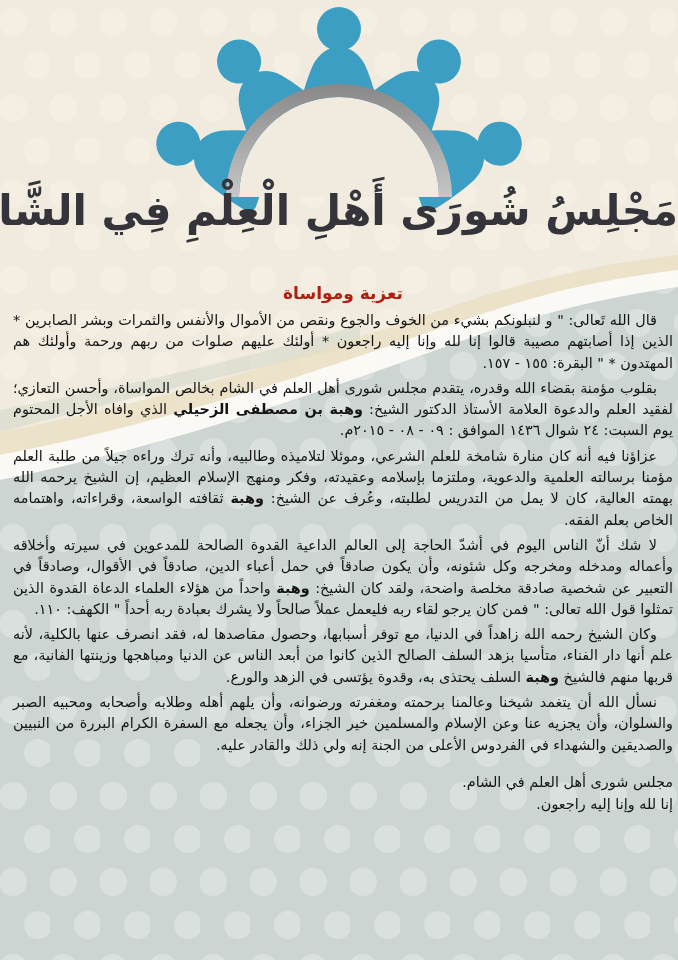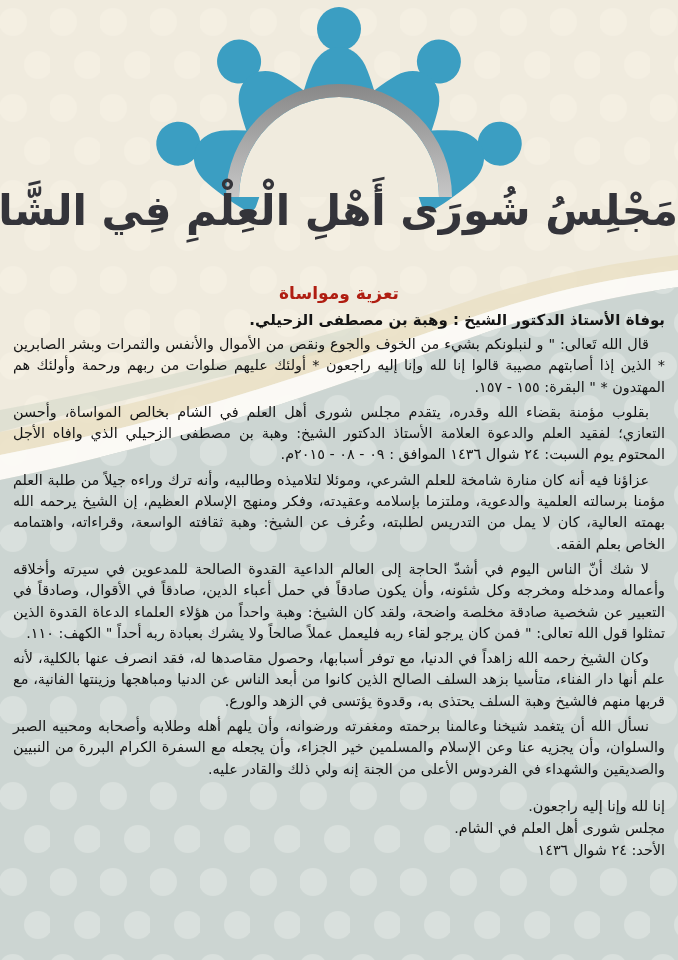--- a/index.html
+++ b/index.html
@@ -2,26 +2,26 @@
 <html lang="ar"><head>
 <meta charset="utf-8">
 <style>
   html,body{margin:0;padding:0;background:#e8e8e8;}
   .page{position:relative;width:678px;height:960px;overflow:hidden;
         font-family:"DejaVu Sans",sans-serif;background:#f0ebde;}
   .bg{position:absolute;left:0;top:0;width:678px;height:960px;}
   .calligraphy{position:absolute;top:186px;left:0;right:0;text-align:center;
         direction:rtl;white-space:nowrap;font-weight:bold;font-size:42px;
         letter-spacing:-1px;color:#34343a;}
-  .content{position:absolute;top:283px;left:13px;right:13px;direction:rtl;color:#141414;}
+  .content{position:absolute;top:283px;left:13px;right:5px;direction:rtl;color:#141414;}
   .title{text-align:center;font-weight:bold;font-size:17px;color:#b01e12;margin:0 0 7px;}
   .subtitle{font-weight:bold;font-size:15px;line-height:21px;margin:0 0 3px;}
   .para{margin:2px 0 4px;font-size:14.4px;line-height:21.3px;
         text-align:justify;text-indent:16px;}
-  .para b{font-weight:normal;}
+  .para b{font-weight:bold;}
   .footer{margin-top:15px;font-size:14.4px;line-height:22px;}
 </style>
 </head>
 <body>
 
 <div class="page">
 
   <svg class="bg" viewBox="0 0 678 960" xmlns="http://www.w3.org/2000/svg">
     <defs>
       <pattern id="dotsTop" width="50" height="86" patternUnits="userSpaceOnUse">
@@ -64,29 +64,27 @@
       <use href="#person" transform="translate(339,199) rotate(71)"></use>
     </g>
     <path d="M 239,197 A 100,100 0 0 1 439,197 Z" fill="#f0ebde"></path>
     <path d="M 226,197 A 113,113 0 0 1 452,197 L 439,197 A 100,100 0 0 0 239,197 Z" fill="url(#arcg)"></path>
   </svg>
 
   <div class="calligraphy">مَجْلِسُ شُورَى أَهْلِ الْعِلْمِ فِي الشَّامْ</div>
 
   <div class="content">
     <div class="title">تعزية ومواساة</div>
-    <div class="subtitle">بوفاة الأستاذ الدكتور الشيخ : وهبة بن مصطفى الزحيلي.</div>
     <div>
         <p class="para"><span>قال الله تَعالى: " و لنبلونكم بشيء من الخوف والجوع ونقص من الأموال والأنفس والثمرات وبشر الصابرين * الذين إذا أصابتهم مصيبة قالوا إنا لله وإنا إليه راجعون * أولئك عليهم صلوات من ربهم ورحمة وأولئك هم المهتدون * " البقرة: ١٥٥ - ١٥٧.</span></p>
         <p class="para"><span>بقلوب مؤمنة بقضاء الله وقدره،  يتقدم مجلس شورى أهل العلم في الشام بخالص المواساة، وأحسن التعازي؛ لفقيد العلم والدعوة العلامة الأستاذ الدكتور الشيخ: </span><b>وهبة بن مصطفى الزحيلي</b><span> الذي وافاه الأجل المحتوم يوم السبت: ٢٤ شوال ١٤٣٦ الموافق : ٠٩ - ٠٨ - ٢٠١٥م.</span></p>
         <p class="para"><span>عزاؤنا فيه أنه كان منارة شامخة للعلم الشرعي، وموئلا لتلاميذه وطالبيه، وأنه ترك وراءه جيلاً من طلبة العلم مؤمنا برسالته العلمية والدعوية، وملتزما بإسلامه وعقيدته، وفكر ومنهج الإسلام العظيم، إن الشيخ يرحمه الله بهمته العالية، كان لا يمل من التدريس لطلبته، وعُرف عن الشيخ: </span><b>وهبة</b><span> ثقافته الواسعة، وقراءاته، واهتمامه الخاص بعلم الفقه.</span></p>
         <p class="para"><span>لا شك أنّ الناس اليوم في أشدّ الحاجة إلى العالم الداعية القدوة الصالحة للمدعوين في سيرته وأخلاقه وأعماله ومدخله ومخرجه وكل شئونه، وأن يكون صادقاً في حمل أعباء الدين، صادقاً في الأقوال، وصادقاً في التعبير عن شخصية صادقة مخلصة واضحة، ولقد كان الشيخ: </span><b>وهبة</b><span> واحداً من هؤلاء العلماء الدعاة القدوة الذين تمثلوا قول الله تعالى: " فمن كان يرجو لقاء ربه فليعمل عملاً صالحاً ولا يشرك بعبادة ربه أحداً " الكهف: ١١٠.</span></p>
         <p class="para"><span>وكان الشيخ رحمه الله زاهداً في الدنيا، مع توفر أسبابها، وحصول مقاصدها له، فقد انصرف عنها بالكلية، لأنه علم أنها دار الفناء، متأسيا بزهد السلف الصالح الذين كانوا من أبعد الناس عن الدنيا ومباهجها وزينتها الفانية، مع قربها منهم فالشيخ </span><b>وهبة</b><span> السلف يحتذى به، وقدوة يؤتسى في الزهد والورع.</span></p>
         <p class="para"><span>نسأل الله أن يتغمد شيخنا وعالمنا برحمته ومغفرته ورضوانه، وأن يلهم أهله وطلابه وأصحابه ومحبيه الصبر والسلوان، وأن يجزيه عنا وعن الإسلام والمسلمين خير الجزاء، وأن يجعله مع السفرة الكرام البررة من النبيين والصديقين والشهداء في الفردوس الأعلى من الجنة إنه ولي ذلك والقادر عليه.</span></p>
       </div>
     <div class="footer">
+        <div>مجلس شورى أهل العلم في الشام.</div>
         <div>إنا لله وإنا إليه راجعون.</div>
-        <div>مجلس شورى أهل العلم في الشام.</div>
-        <div>الأحد: ٢٤ شوال ١٤٣٦</div>
       </div>
   </div>
 
 </div>
 
 </body></html>

